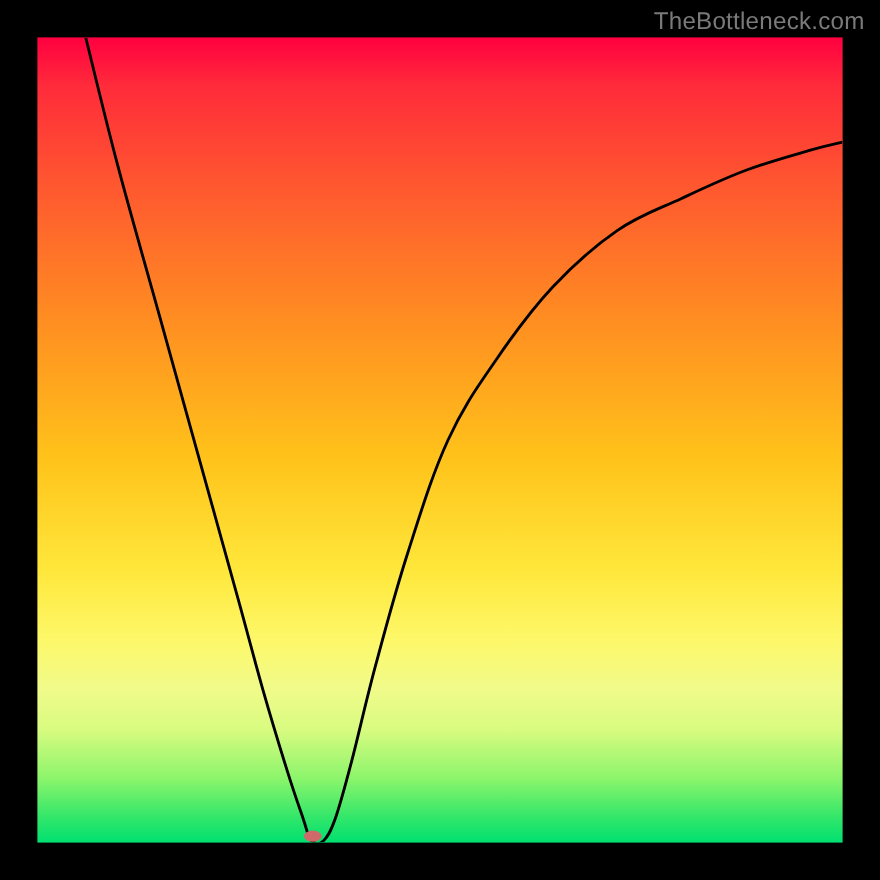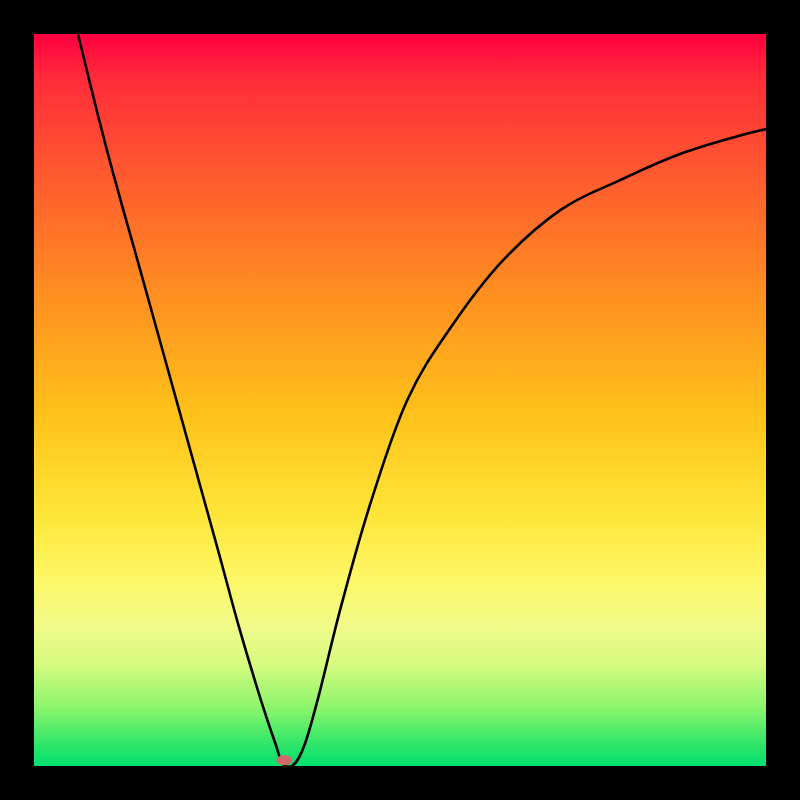--- a/index.html
+++ b/index.html
@@ -53,19 +53,20 @@
   .plot-area svg {
     display: block;
     width: 100%;
     height: 100%;
   }
 </style>
 </head>
 <body>
 
 <div class="frame">
+  <div class="watermark">TheBottleneck.com</div>
   <div class="plot-area">
     <svg id="chart-svg" viewBox="0 0 100 100" preserveAspectRatio="none">
         <path d="M 6 0 C 6.72 2.88, 8.38 9.879999999999999, 10 16 C 11.62 22.12, 13.2 27.52, 15 34 C 16.8 40.48, 18.2 45.52, 20 52 C 21.8 58.48, 23.56 64.78, 25 70 C 26.44 75.22, 26.92 77.22, 28.000000000000004 81 C 29.080000000000005 84.78, 30.1 88.12, 31 91 C 31.9 93.88, 32.46 95.434, 33 97 C 33.54 98.566, 33.55 99.196, 34 99.7 C 34.45 100.20400000000001, 34.96 100.286, 35.5 99.8 C 36.04 99.314, 36.37 98.764, 37 97 C 37.63 95.236, 38.1 93.42, 39 90 C 39.9 86.58, 40.74 82.68, 42 78 C 43.26 73.32, 44.38 69.04, 46 64 C 47.62 58.96, 49.02 54.32, 51 50 C 52.98 45.68, 54.66 43.42, 56.99999999999999 40 C 59.33999999999999 36.58, 61.3 33.88, 64 31 C 66.7 28.12, 69.12 25.98, 72 24 C 74.88 22.02, 77.12 21.35, 80 20 C 82.88 18.65, 85.12 17.58, 88 16.5 C 90.88 15.42, 93.84 14.63, 96 14 C 98.16 13.37, 99.28 13.18, 100 13 " fill="none" stroke="#000000" stroke-width="2.6" vector-effect="non-scaling-stroke"></path>
         <ellipse cx="34.2" cy="99.2" rx="1.1" ry="0.7" fill="#d06a6a"></ellipse>
       </svg>
   </div>
 </div>
 
 </body></html>

